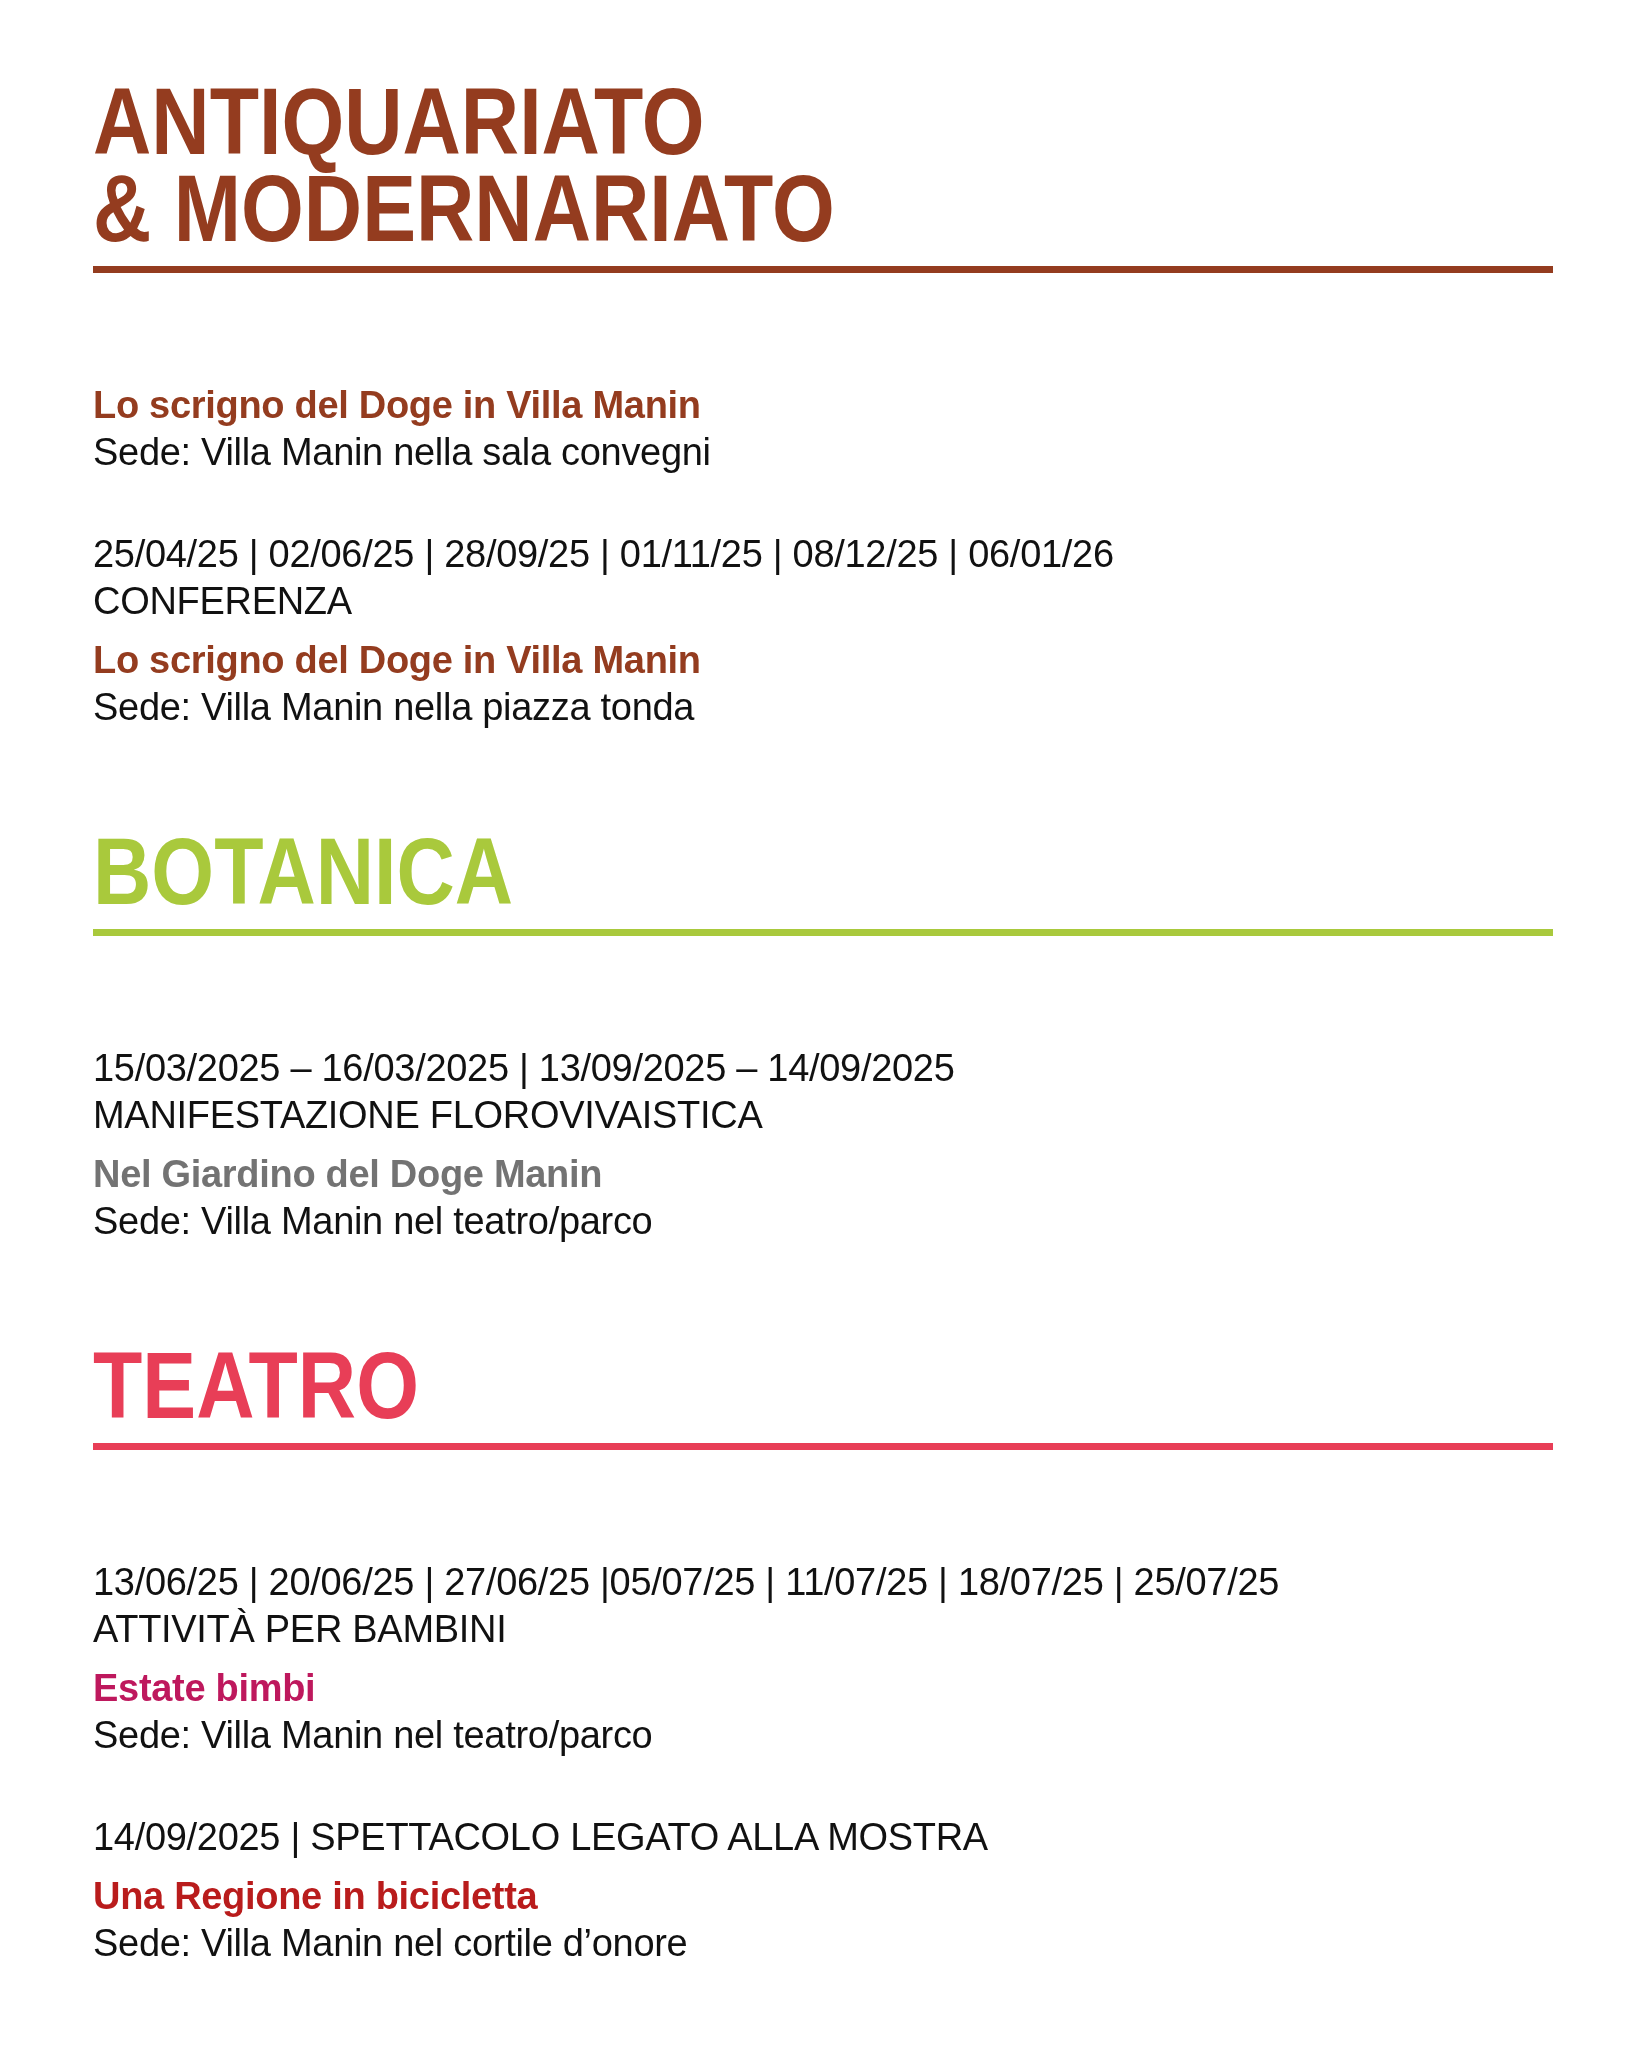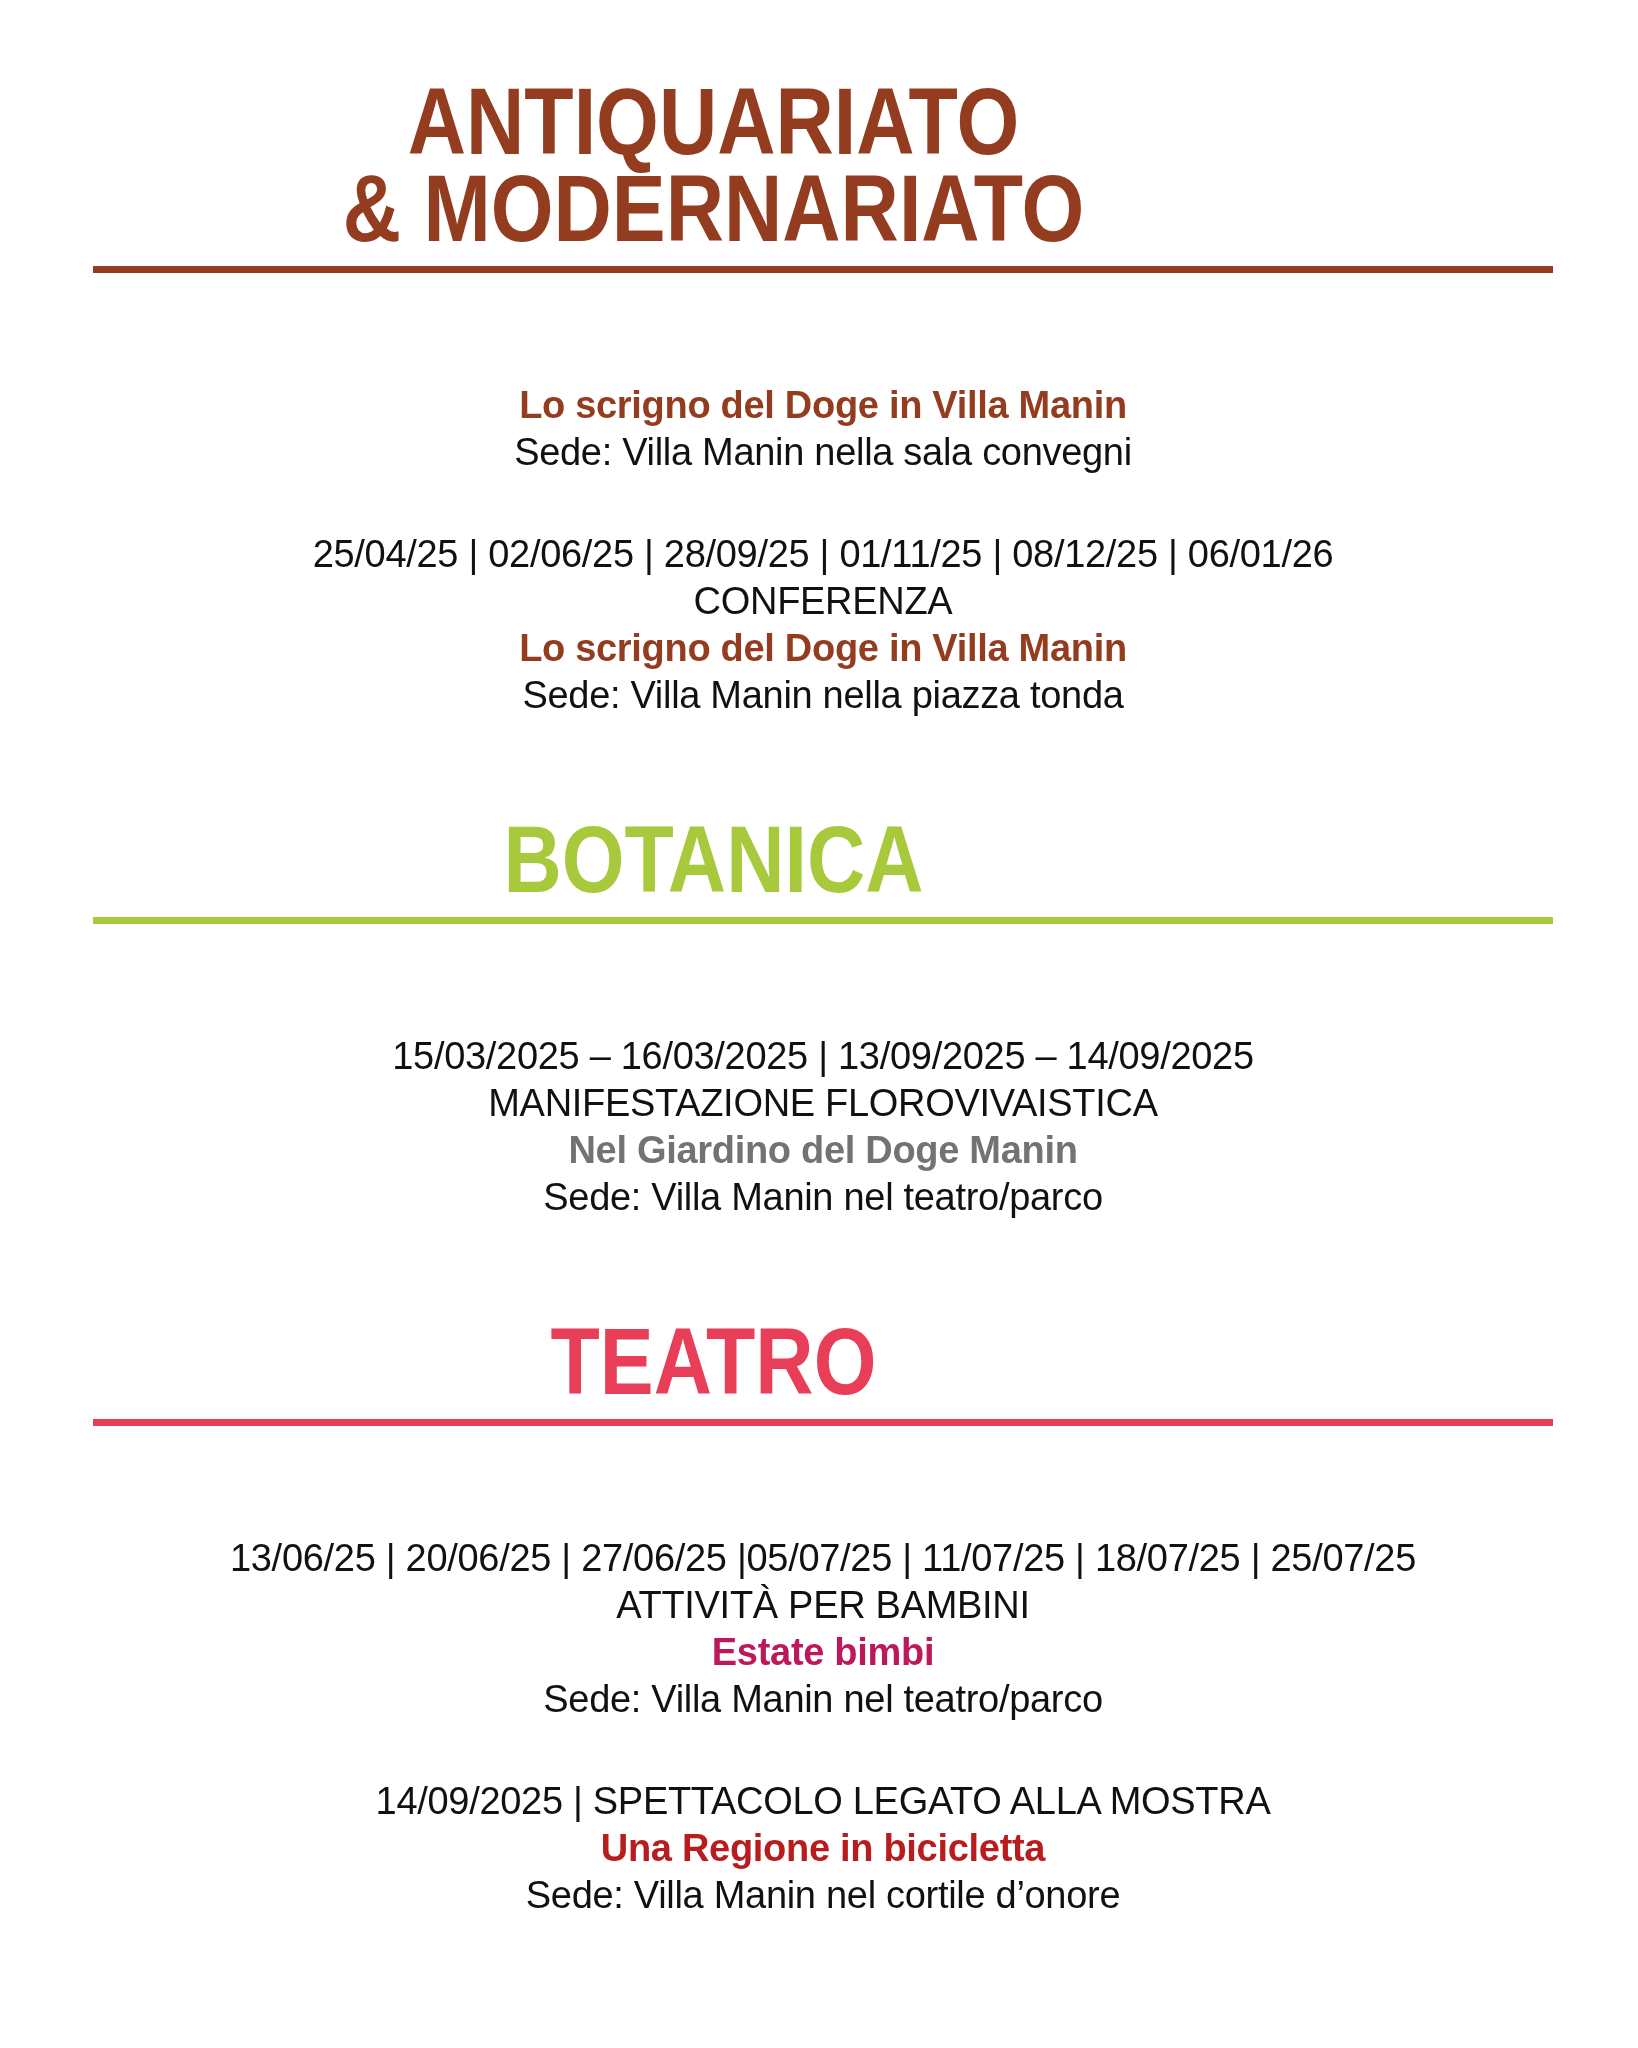--- a/index.html
+++ b/index.html
@@ -6,21 +6,20 @@
   .page {
     position: relative;
     width: 1638px;
     height: 2048px;
     box-sizing: border-box;
     background: #ffffff;
     font-family: "Liberation Sans", sans-serif;
     color: #111111;
     padding: 0 85px 0 93px;
     overflow: hidden;
-    text-align: center;
   }
   .sec-title {
     margin: 0;
     font-weight: 700;
     font-size: 95px;
     line-height: 87px;
     white-space: nowrap;
     transform: scaleX(0.85);
     transform-origin: 0 0;
   }
@@ -30,21 +29,21 @@
     height: 7px;
     margin-top: 14px;
   }
   .event {
     font-size: 38px;
     line-height: 47px;
     letter-spacing: -0.3px;
     margin-top: 55px;
   }
   .event.first { margin-top: 109px; }
-  .event .etitle { font-weight: 700; }
+  .event .etitle { font-weight: 700; margin-top: 12px; }
 </style>
 </head>
 <body>
 
 <div class="page">
 
   <section>
     <h1 class="sec-title first-title" style="color: rgb(148, 60, 31);"><span>ANTIQUARIATO</span><br><span>&amp; MODERNARIATO</span></h1>
     <div class="rule" style="background-color: rgb(148, 60, 31);"></div>
 

